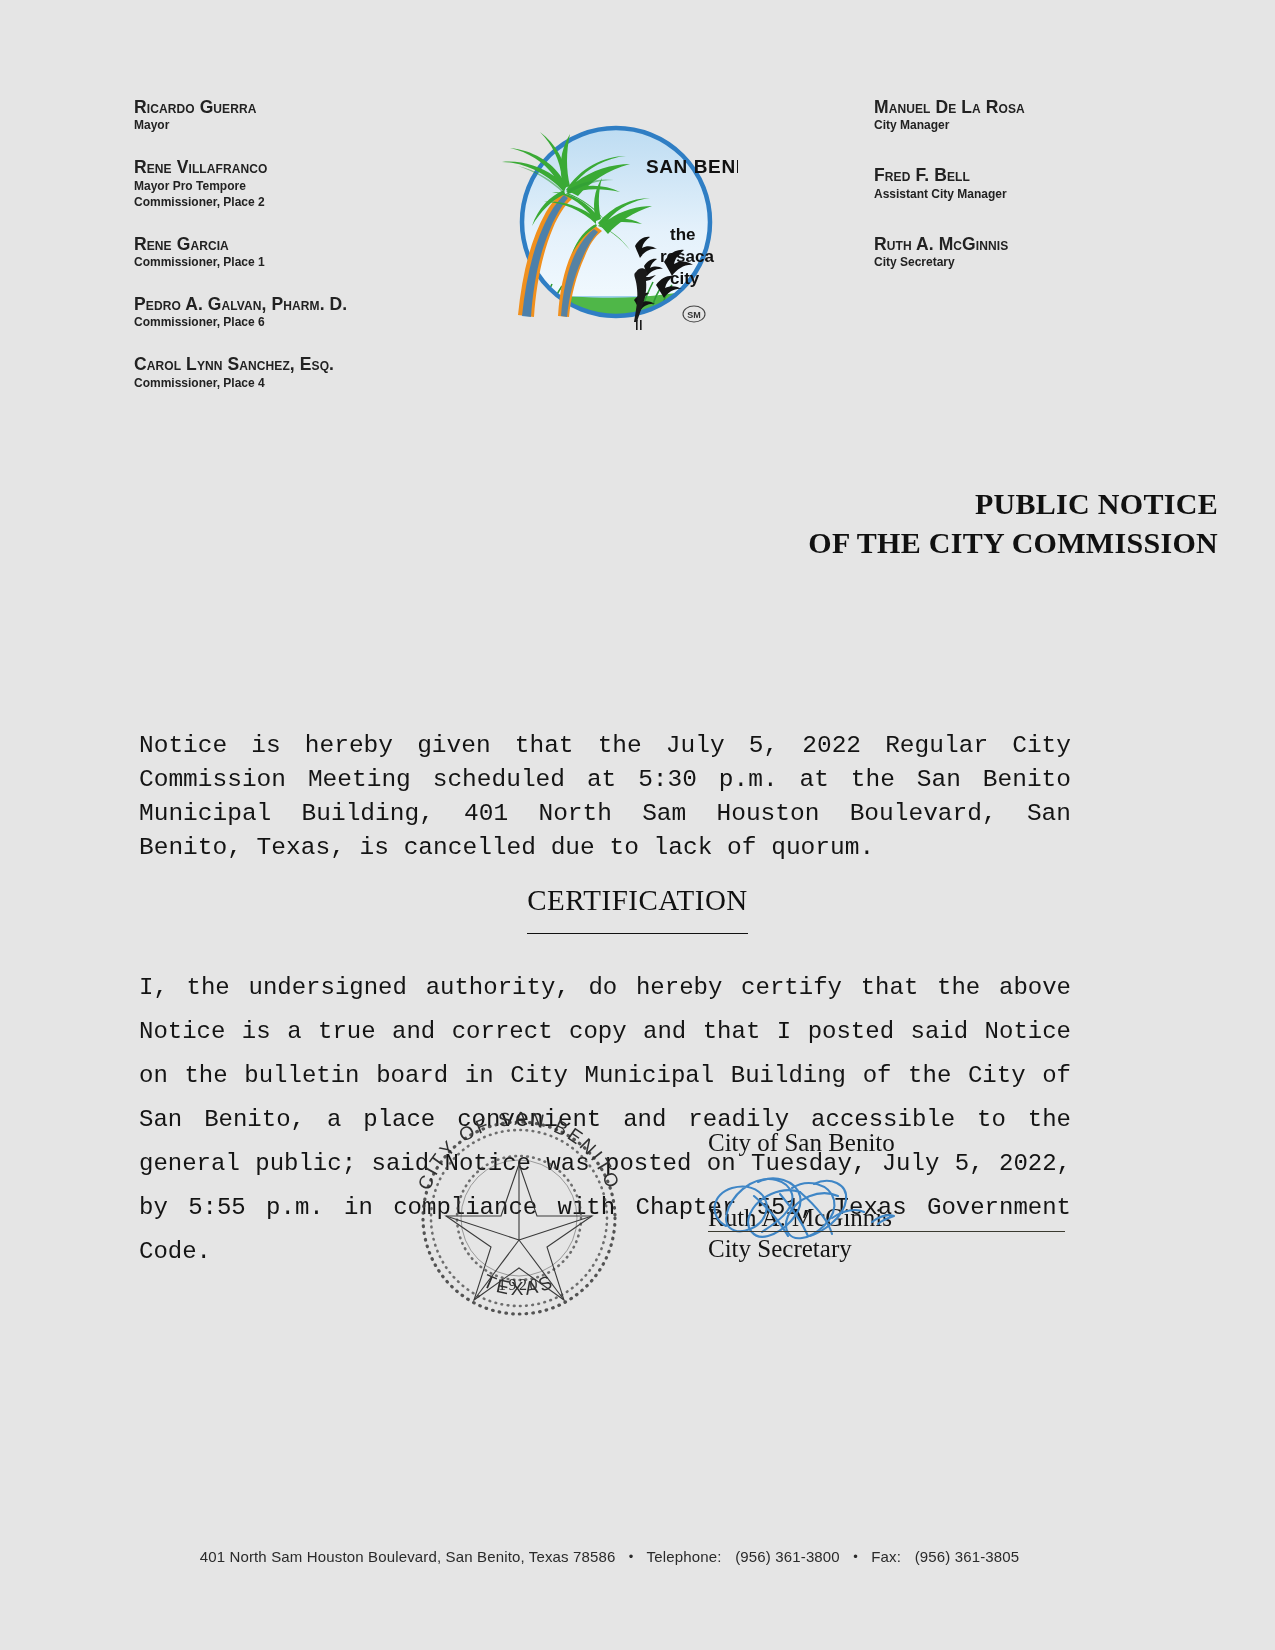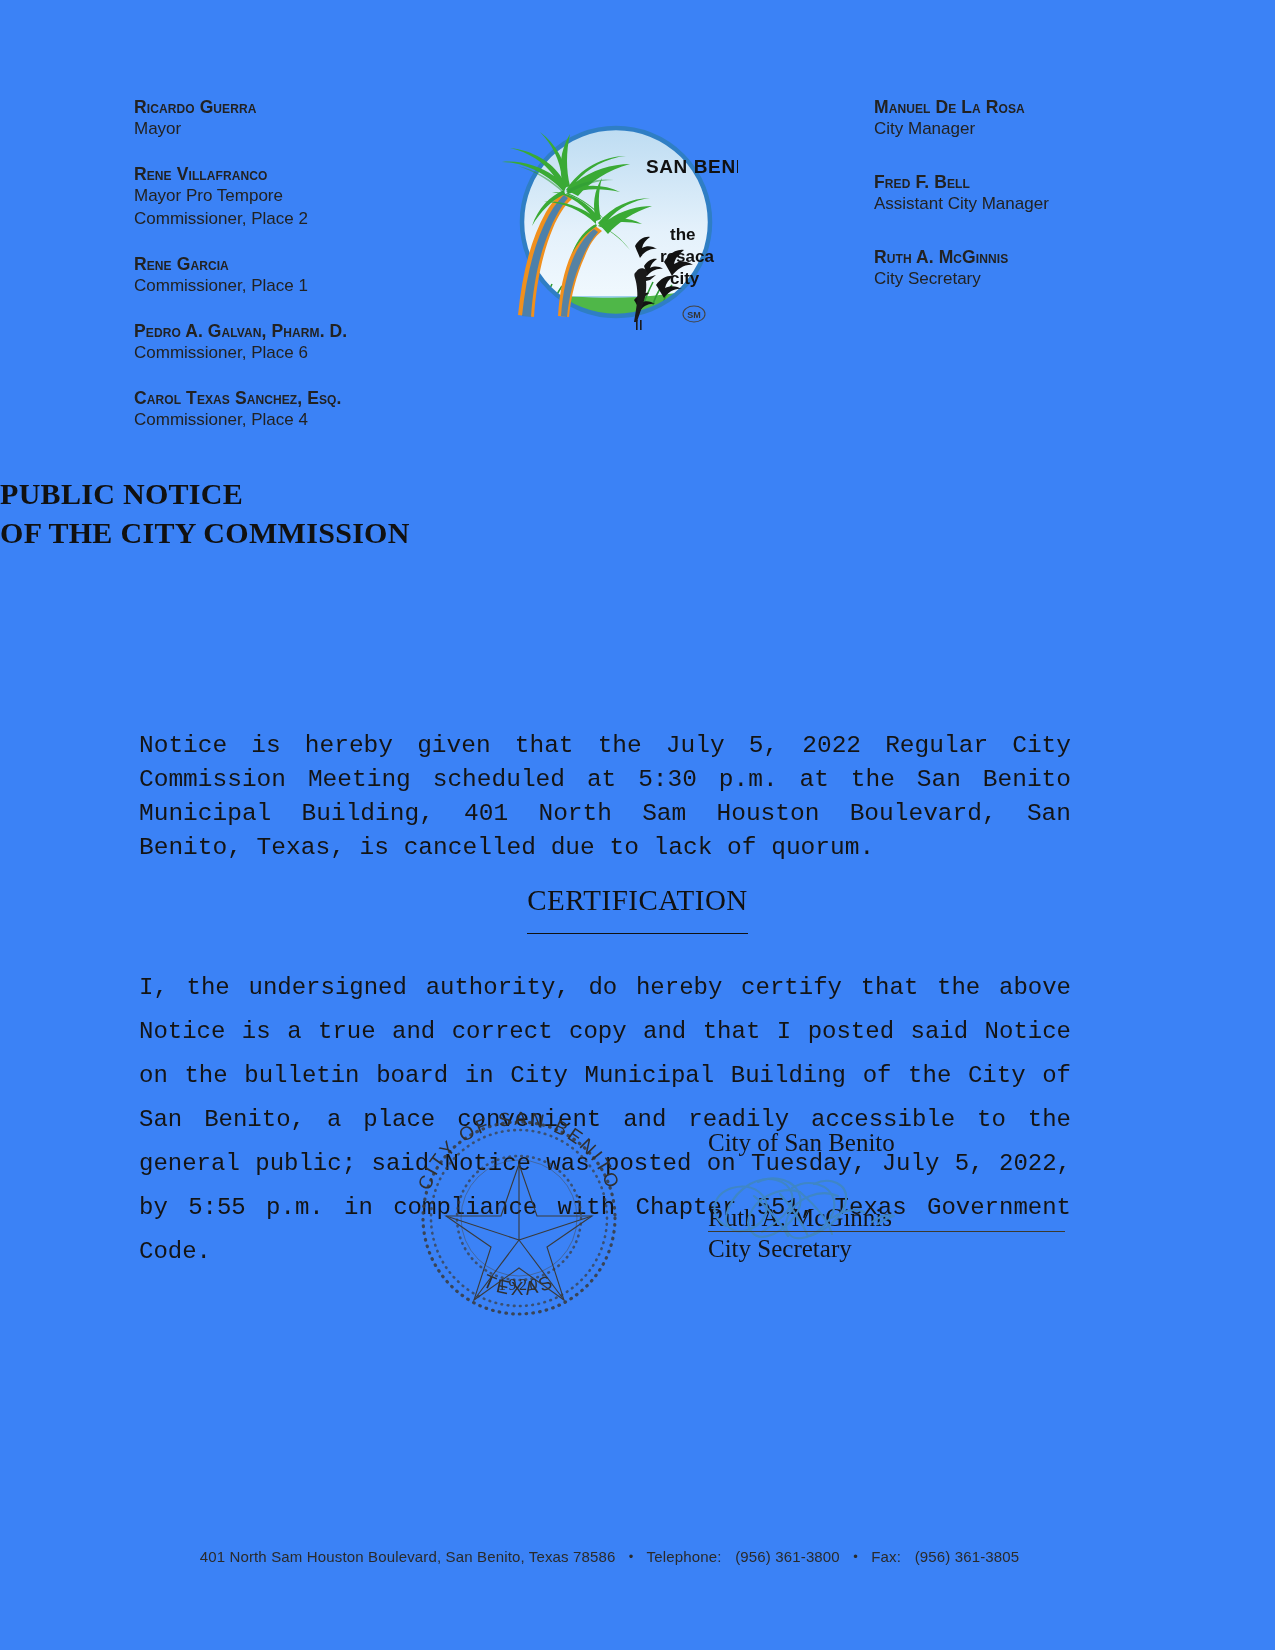--- a/index.html
+++ b/index.html
@@ -10,21 +10,21 @@
   }
   body {
     font-family: "Liberation Serif", serif;
     color: #1a1a1a;
   }
   .page {
     position: relative;
     width: 1275px;
     height: 1650px;
     margin: 0 auto;
-    background: #3b82f6;
+    background: #e5e5e5;
     overflow: hidden;
   }
 
   
   .letterhead {
     position: absolute;
     top: 92px;
     left: 0;
     width: 1275px;
     height: 360px;
@@ -44,43 +44,43 @@
 
   .official-name {
     font-size: 17.5px;
     line-height: 1.28;
     letter-spacing: 0.1px;
     font-variant: small-caps;
     font-weight: 700;
     white-space: nowrap;
   }
   .official-title {
-    font-size: 17px;
+    font-size: 12px;
     line-height: 1.33;
-    font-weight: 400;
+    font-weight: 700;
     white-space: nowrap;
   }
 
   
   .logo-wrap {
     position: absolute;
     left: 448px;
     top: 8px;
     width: 290px;
     height: 250px;
   }
   .logo-svg { display: block; width: 290px; height: 250px; }
 
   
   .notice-title {
     position: absolute;
-    top: 474px;
+    top: 484px;
     left: 0;
     width: 1218px;
-    text-align: left;
+    text-align: right;
     font-family: "Liberation Serif", serif;
     font-weight: 700;
     font-size: 30px;
     line-height: 39px;
     letter-spacing: 0.3px;
     color: #111;
   }
   .notice-title div { white-space: nowrap; }
 
   
@@ -208,21 +208,21 @@
       </div>
       <div class="official">
         <div class="official-name">Rene Garcia</div>
         <div class="official-title">Commissioner, Place 1</div>
       </div>
       <div class="official">
         <div class="official-name">Pedro A. Galvan, Pharm. D.</div>
         <div class="official-title">Commissioner, Place 6</div>
       </div>
       <div class="official">
-        <div class="official-name">Carol Texas Sanchez, Esq.</div>
+        <div class="official-name">Carol Lynn Sanchez, Esq.</div>
         <div class="official-title">Commissioner, Place 4</div>
       </div>
     </div>
 
     <div class="logo-wrap">
       <svg class="logo-svg" viewBox="0 0 290 250" xmlns="http://www.w3.org/2000/svg">
         <defs>
           <linearGradient id="skyGrad" x1="0" y1="0" x2="0" y2="1">
             <stop offset="0%" stop-color="#bddcf2"></stop>
             <stop offset="55%" stop-color="#e4f1fb"></stop>

